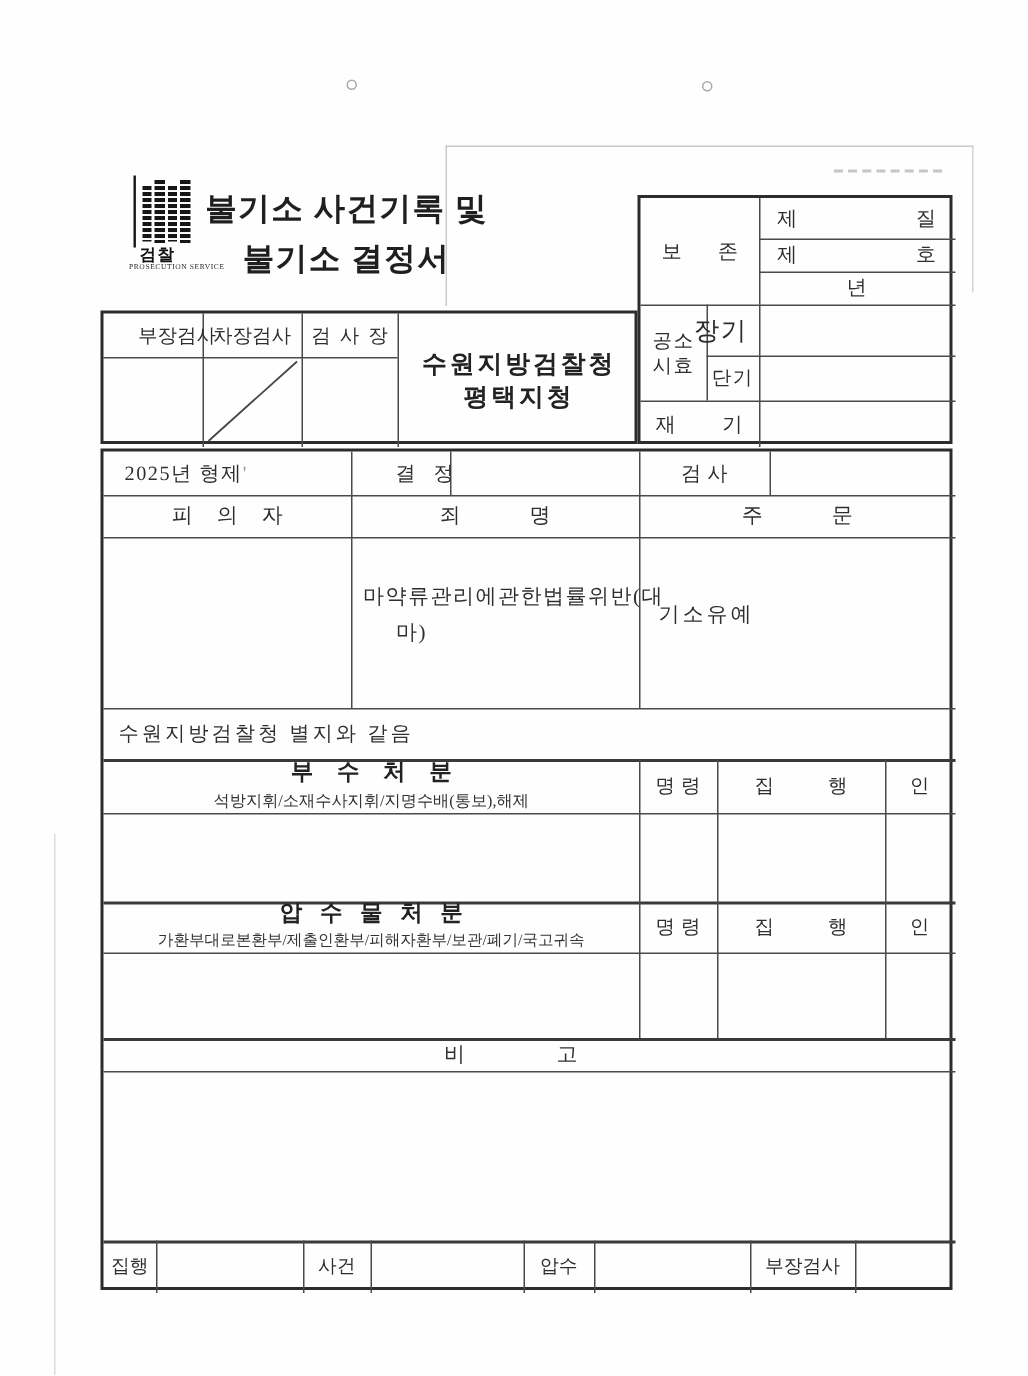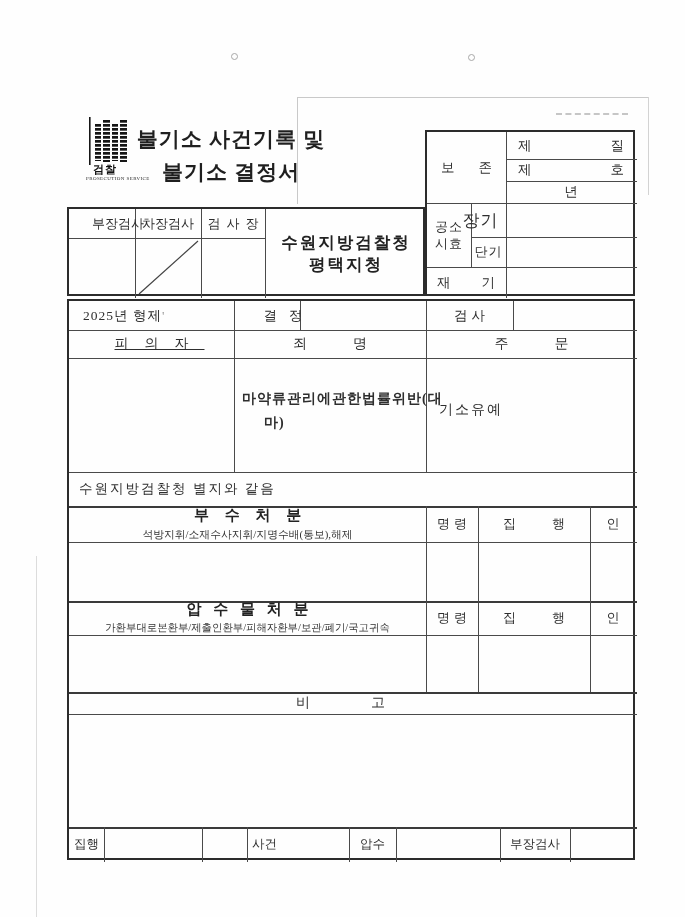--- a/index.html
+++ b/index.html
@@ -178,32 +178,32 @@
         <span class="faint">'</span>
     </div>
     <div class="cell" style="left:165px;top:0;width:66px;height:29px;padding-left:16px;">
       <span class="ls12">결정</span>
     </div>
     <div class="cell" style="left:357px;top:0;width:87px;height:29px;">
       <span class="ls4">검사</span>
     </div>
     <div class="cell" style="left:444px;top:0;width:124px;height:29px;"></div>
 
-    <div class="cell hdr" style="left:0;top:29px;width:165px;height:28px;text-decoration:underline;">
+    <div class="cell hdr" style="left:0;top:29px;width:165px;height:28px;">
       <span class="ls16">피의자</span>
     </div>
     <div class="cell hdr" style="left:165px;top:29px;width:192px;height:28px;">
       <span class="ls46">죄명</span>
     </div>
     <div class="cell hdr" style="left:357px;top:29px;width:211px;height:28px;">
       <span class="ls46">주문</span>
     </div>
 
     <div class="cell" style="left:0;top:57px;width:165px;height:114px;"></div>
-    <div class="abs charge" style="left:173px;top:86px;width:182px;font-weight:bold;">
+    <div class="abs charge" style="left:173px;top:86px;width:182px;">
       <div>마약류관리에관한법률위반(대</div>
       <div style="padding-left:22px;">마)</div>
     </div>
     <div class="abs" style="left:370px;top:100px;font-size:14px;letter-spacing:2px;">기소유예</div>
 
     <div class="cell cell-left" style="left:0;top:171px;width:568px;height:34px;padding-left:10px;">
       <span style="letter-spacing:2px;">수원지방검찰청 별지와 같음</span>
     </div>
 
     <div class="cell col2" style="left:0;top:205px;width:357px;height:36px;line-height:18px;">
@@ -236,21 +236,21 @@
 
     <div class="cell" style="left:0;top:391px;width:568px;height:22px;font-size:14px;">
       <span style="position:relative;left:-42px;">비</span>
       <span style="position:relative;left:18px;">고</span>
     </div>
 
     <div class="cell" style="left:0;top:413px;width:568px;height:113px;"></div>
 
     <div class="cell" style="left:0;top:526px;width:35px;height:35px;font-size:12.5px;letter-spacing:0;">집행</div>
     <div class="cell" style="left:35px;top:526px;width:98px;height:35px;"></div>
-    <div class="cell" style="left:133px;top:526px;width:45px;height:35px;font-size:12.5px;letter-spacing:0;padding-left:40px;">사건</div>
+    <div class="cell" style="left:133px;top:526px;width:45px;height:35px;font-size:12.5px;letter-spacing:0;">사건</div>
     <div class="cell" style="left:178px;top:526px;width:102px;height:35px;"></div>
     <div class="cell" style="left:280px;top:526px;width:47px;height:35px;font-size:12.5px;letter-spacing:0;">압수</div>
     <div class="cell" style="left:327px;top:526px;width:104px;height:35px;"></div>
     <div class="cell" style="left:431px;top:526px;width:70px;height:35px;font-size:12.5px;letter-spacing:0;">부장검사</div>
     <div class="cell" style="left:501px;top:526px;width:67px;height:35px;"></div>
   </div>
 
 </div>
 
 </body></html>

